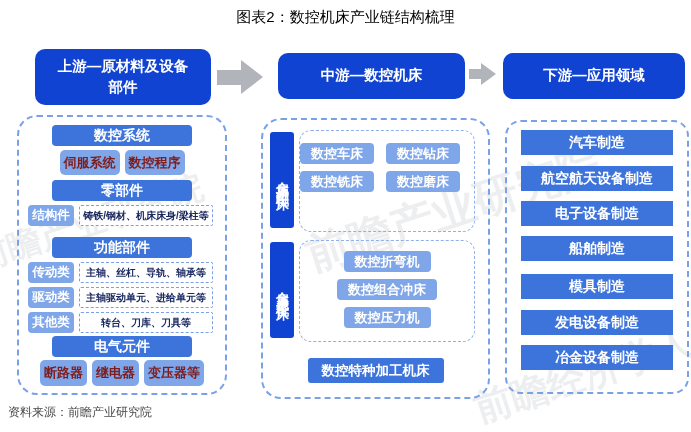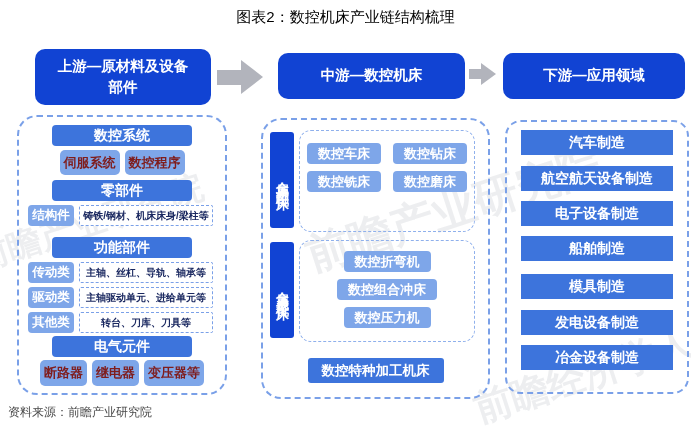--- a/index.html
+++ b/index.html
@@ -13,21 +13,21 @@
   .a-tri{width:0;height:0;border-style:solid;border-color:transparent;border-right:none;display:block;}
   .dashbox{position:absolute;border:2px dashed #7aa0e8;border-radius:20px;z-index:1;background:transparent;}
   .innerdash{position:absolute;border:1.5px dashed #8fb0ec;border-radius:12px;}
   .sechdr{position:absolute;left:33px;width:140px;height:21px;background:#3d74dc;color:#fff;font-weight:bold;font-size:14px;border-radius:4px;display:flex;align-items:center;justify-content:center;}
   .lite{background:#7ea6e9;color:#7f1d1d;font-weight:bold;font-size:13px;border-radius:5px;display:flex;align-items:center;justify-content:center;padding:0 4px;}
   .flexrow{position:absolute;left:8px;right:8px;display:flex;justify-content:center;gap:5px;}
   .lblrow{position:absolute;left:9px;right:12px;display:flex;gap:5px;align-items:center;}
   .lbl{flex:0 0 46px;height:21px;background:#7ea6e9;color:#fff;font-weight:bold;font-size:12.5px;border-radius:4px;display:flex;align-items:center;justify-content:center;}
   .desc{flex:1;height:19px;background:#fff;border:1px dashed #7aa0e8;border-radius:2px;color:#1a2860;font-weight:bold;font-size:10px;display:flex;align-items:center;justify-content:center;white-space:nowrap;}
   .vlabel{position:absolute;left:7px;width:24px;background:#1143d3;color:#fff;font-weight:bold;font-size:13px;border-radius:3px;writing-mode:vertical-lr;text-orientation:upright;display:flex;align-items:center;justify-content:center;letter-spacing:3px;}
-  .mrow{position:absolute;left:0;right:0;display:flex;justify-content:center;gap:12px;}
+  .mrow{position:absolute;left:0;right:0;display:flex;gap:12px;}
   .mitem{height:21px;background:#7ea6e9;color:#fff;font-weight:bold;font-size:13px;border-radius:4px;display:flex;align-items:center;justify-content:center;padding:0 11px;}
   .mcenter{position:absolute;left:0;right:0;display:flex;justify-content:center;}
   .litecenter{height:21px;background:#9bb9ee;color:#fff;font-weight:bold;font-size:13px;border-radius:4px;display:flex;align-items:center;justify-content:center;padding:0 20px;}
   .special{height:25px;background:#3d74dc;color:#fff;font-weight:bold;font-size:13.5px;border-radius:3px;display:flex;align-items:center;justify-content:center;padding:0 14px;}
   .ritem{position:absolute;left:14px;width:152px;height:25px;background:#3d74dc;color:#fff;font-weight:bold;font-size:14px;border-radius:0;display:flex;align-items:center;justify-content:center;}
   .src{position:absolute;left:8px;top:404px;font-size:12px;color:#4a4a4a;z-index:2;}
   .credit{position:absolute;right:4px;top:404px;font-size:12px;color:#808080;z-index:2;}
 </style>
 </head>
 <body>

